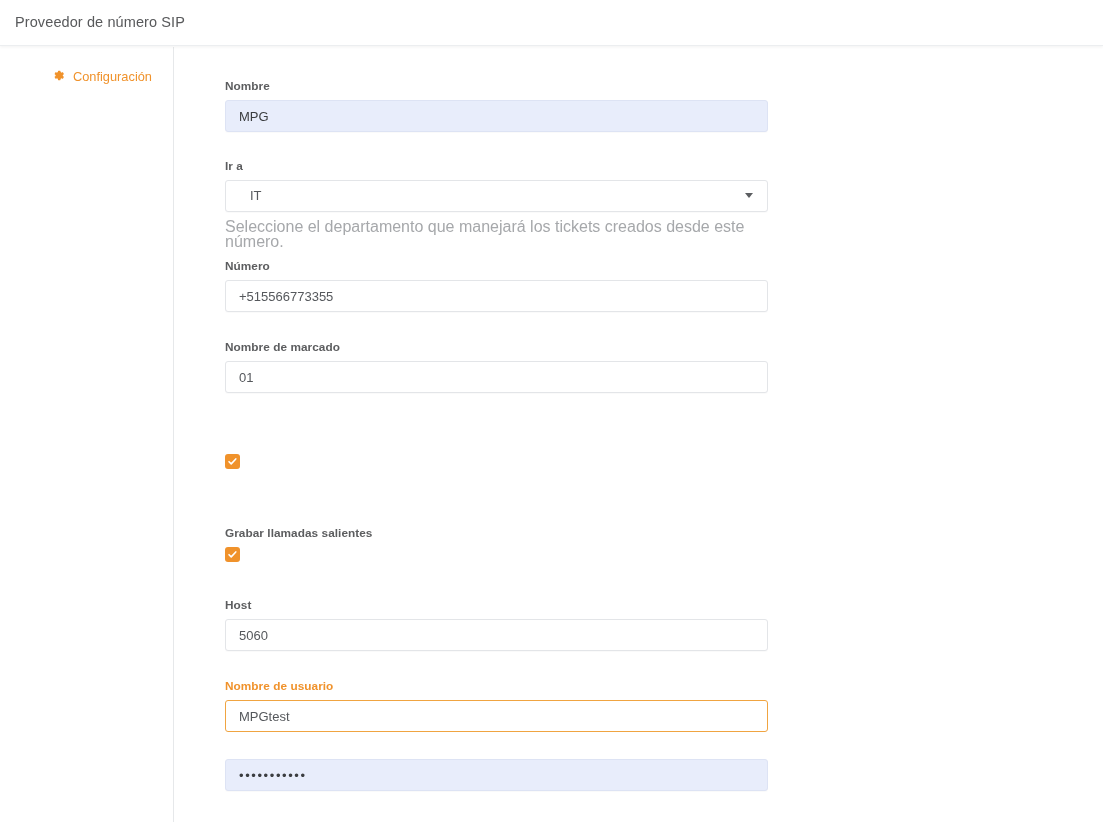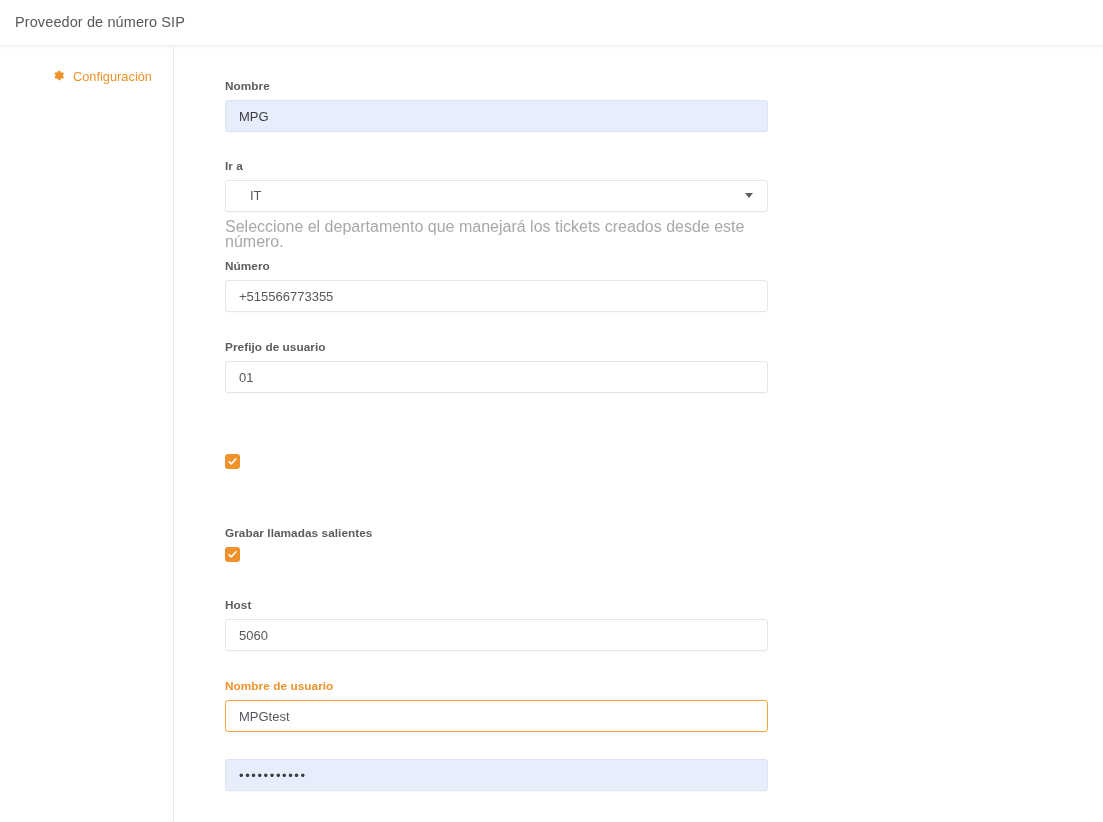--- a/index.html
+++ b/index.html
@@ -228,21 +228,21 @@
         </div>
         <div class="f-help">Seleccione el departamento que manejará los tickets creados desde este número.</div>
       </div>
 
       <div class="field" style="top:212px;">
         <div class="f-label">Número</div>
         <input class="f-input" type="text" value="+515566773355" style="">
       </div>
 
       <div class="field" style="top:293px;">
-        <div class="f-label">Prefijo de usuario</div>
+        <div class="f-label">Nombre de marcado</div>
         <input class="f-input" type="text" value="01" style="">
       </div>
 
       <div class="field" style="top:407px;">
         <div class="chk-box">
           <svg width="11" height="11" viewBox="0 0 12 12">
             <path d="M2.2 6.2 L4.6 8.6 L9.6 3.2" stroke="#ffffff" stroke-width="1.7" fill="none" stroke-linecap="round" stroke-linejoin="round"></path>
           </svg>
         </div>
       </div>

